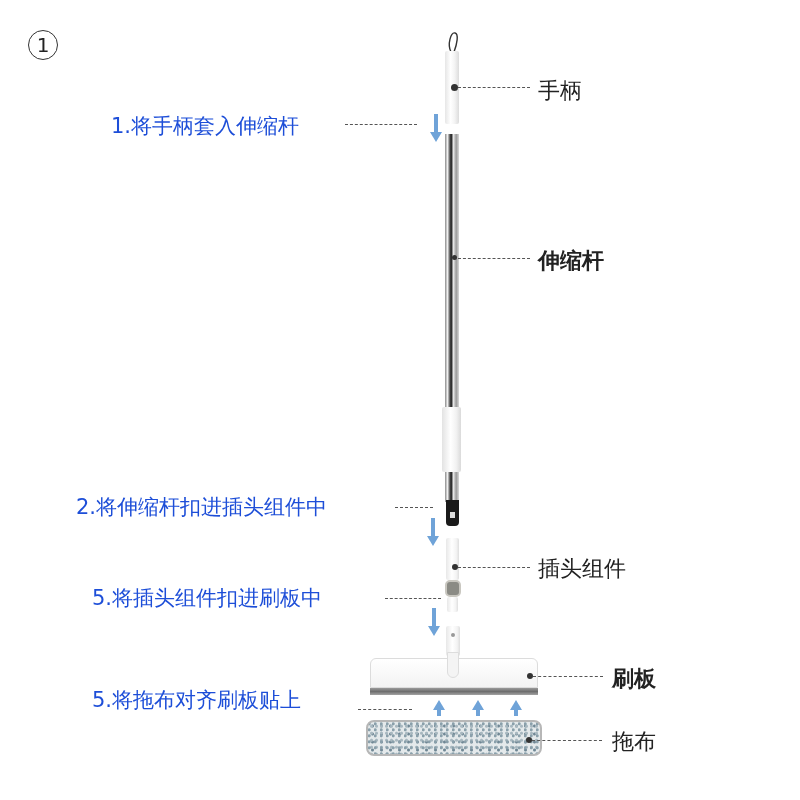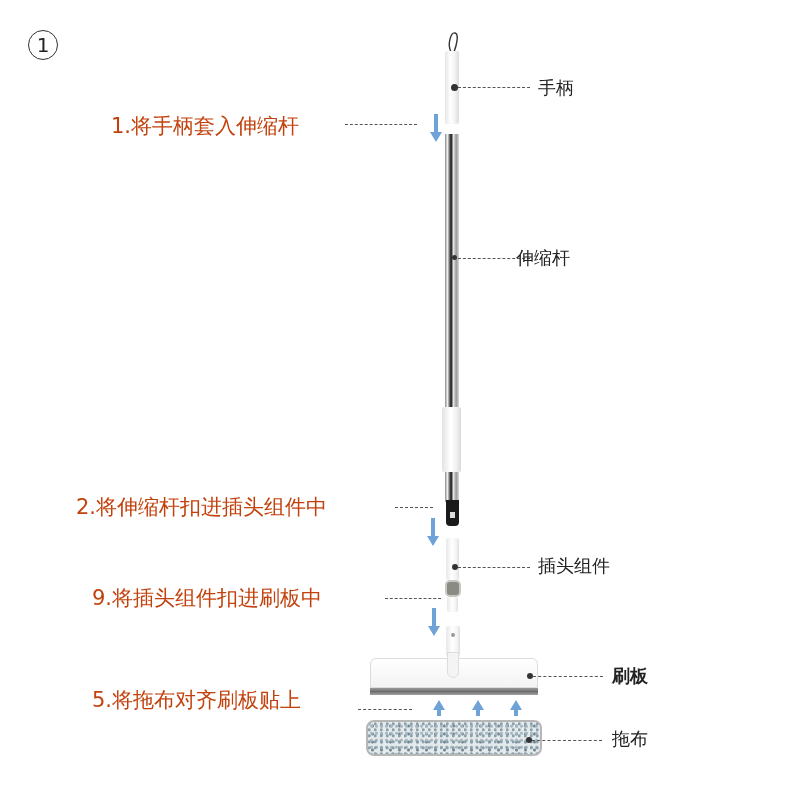--- a/index.html
+++ b/index.html
@@ -4,22 +4,22 @@
 <style>
   html, body { margin:0; padding:0; background:#ffffff; }
   body { width:800px; height:800px; position:relative; overflow:hidden;
          font-family: "DejaVu Sans", "Liberation Sans", sans-serif; color:#222; }
   .abs { position:absolute; }
   .title-wrap { left:28px; top:30px; display:flex; align-items:center; }
   .circle-num { width:30px; height:30px; border:1.5px solid #333; border-radius:50%;
                 display:flex; align-items:center; justify-content:center;
                 font-size:20px; color:#222; box-sizing:border-box; }
   .title { font-size:40px; font-weight:bold; margin-left:16px; color:#1a1a1a; letter-spacing:2px; }
-  .step { font-size:21px; color:#c2410c; white-space:nowrap; }
-  .label { font-size:18px; color:#222; white-space:nowrap; }
+  .step { font-size:21px; color:#1d4ed8; white-space:nowrap; }
+  .label { font-size:22px; color:#222; white-space:nowrap; }
   .dash { border-top:1px dashed #555; height:0; }
   .dot { width:7px; height:7px; border-radius:50%; background:#333; }
   .arrow-down, .arrow-up { width:12px; }
   .arrow-down .shaft, .arrow-up .shaft { width:4px; background:#6fa3d8; margin:0 auto; }
   .arrow-down .head { width:0; height:0; border-left:6px solid transparent; border-right:6px solid transparent; border-top:10px solid #6fa3d8; }
   .arrow-up .head { width:0; height:0; border-left:6px solid transparent; border-right:6px solid transparent; border-bottom:10px solid #6fa3d8; }
   .handle { background:linear-gradient(90deg,#e6e6e6,#ffffff 40%,#f3f3f3 70%,#dcdcdc); border-radius:2px; }
   .pole { background:linear-gradient(90deg,#8a8a8a 0%,#f0f0f0 18%,#555 35%,#1c1c1c 45%,#e8e8e8 60%,#9a9a9a 80%,#d8d8d8 100%); }
   .sleeve { background:linear-gradient(90deg,#e3e3e3,#ffffff 45%,#f2f2f2 75%,#dadada); border-radius:2px; }
   .tip { background:#1a1a1a; border-radius:0 0 4px 4px; }
@@ -40,21 +40,21 @@
 <div class="abs title-wrap">
   <div class="circle-num">1</div>
 </div>
 
 <div class="abs step" style="left:111px; top:112px;">1.将手柄套入伸缩杆</div>
 <div class="abs dash" style="left:345px; top:124px; width:72px;"></div>
 
 <div class="abs step" style="left:76px; top:493px;">2.将伸缩杆扣进插头组件中</div>
 <div class="abs dash" style="left:395px; top:507px; width:38px;"></div>
 
-<div class="abs step" style="left:92px; top:584px;">9.将插头组件扣进刷板中</div>
+<div class="abs step" style="left:92px; top:584px;">5.将插头组件扣进刷板中</div>
 <div class="abs dash" style="left:385px; top:598px; width:56px;"></div>
 
 <div class="abs step" style="left:92px; top:686px;">5.将拖布对齐刷板贴上</div>
 <div class="abs dash" style="left:358px; top:709px; width:54px;"></div>
 
 <svg class="abs" style="left:445px; top:30px;" width="20" height="24">
   <path d="M6 22 C2 14, 6 2, 10 3 C14 4, 12 14, 9 22" fill="none" stroke="#333" stroke-width="1.4"></path>
 </svg>
 <div class="abs handle" style="left:445px; top:51px; width:14px; height:73px;"></div>
 <div class="abs dot" style="left:451px; top:84px;"></div>
@@ -62,21 +62,21 @@
 <div class="abs label" style="left:538px; top:76px;">手柄</div>
 
 <div class="abs arrow-down" style="left:430px; top:114px;">
   <div class="shaft" style="height:18px;"></div>
     <div class="head"></div>
 </div>
 
 <div class="abs pole" style="left:445px; top:134px; width:14px; height:280px;"></div>
 <div class="abs dot" style="left:452px; top:255px; width:5px; height:5px;"></div>
 <div class="abs dash" style="left:458px; top:258px; width:72px;"></div>
-<div class="abs label" style="left:516px; top:246px;">伸缩杆</div>
+<div class="abs label" style="left:538px; top:246px;font-weight:bold;">伸缩杆</div>
 
 <div class="abs sleeve" style="left:442px; top:407px; width:19px; height:65px;"></div>
 <div class="abs pole" style="left:445px; top:472px; width:14px; height:30px;"></div>
 <div class="abs tip" style="left:446px; top:500px; width:13px; height:26px;"></div>
 <div class="abs" style="left:450px; top:512px; width:5px; height:6px; background:#ddd;"></div>
 
 <div class="abs arrow-down" style="left:427px; top:518px;">
   <div class="shaft" style="height:18px;"></div>
     <div class="head"></div>
 </div>

